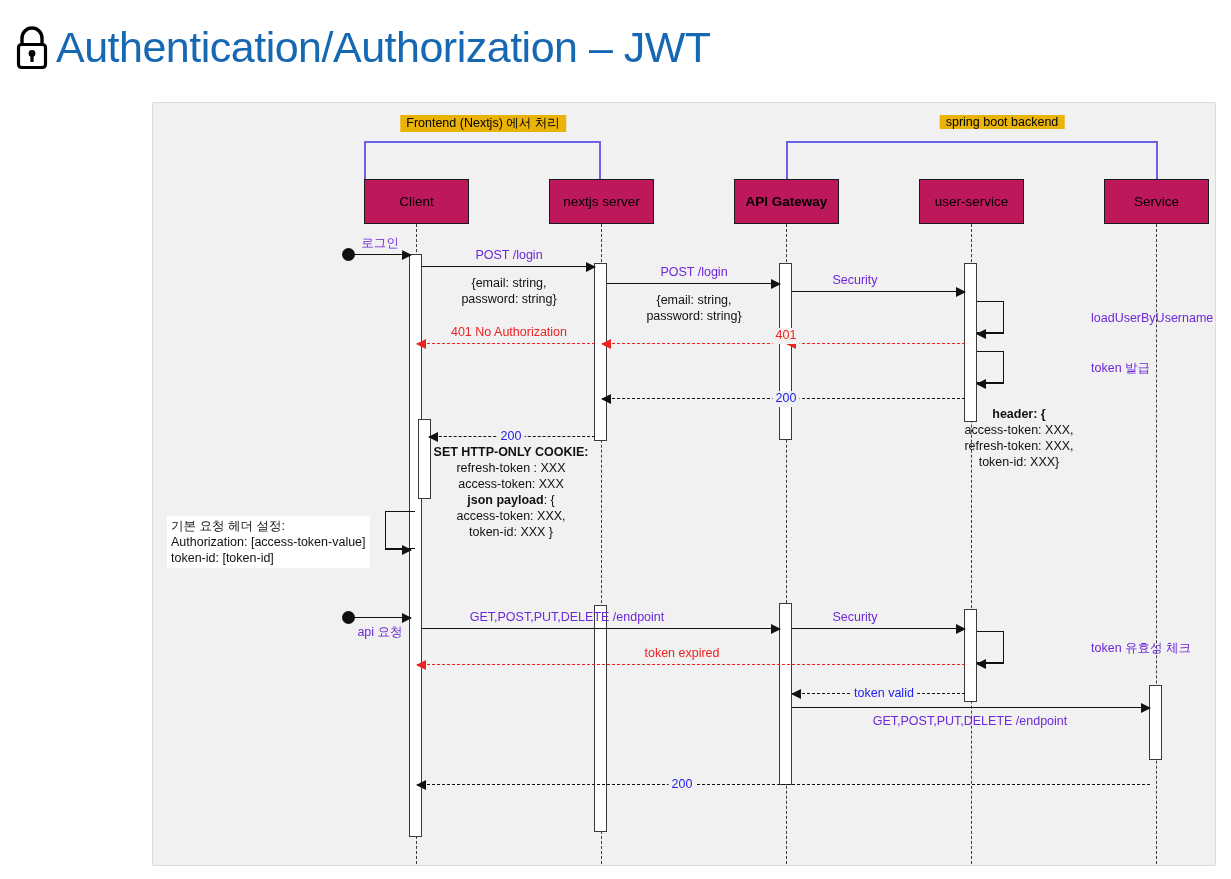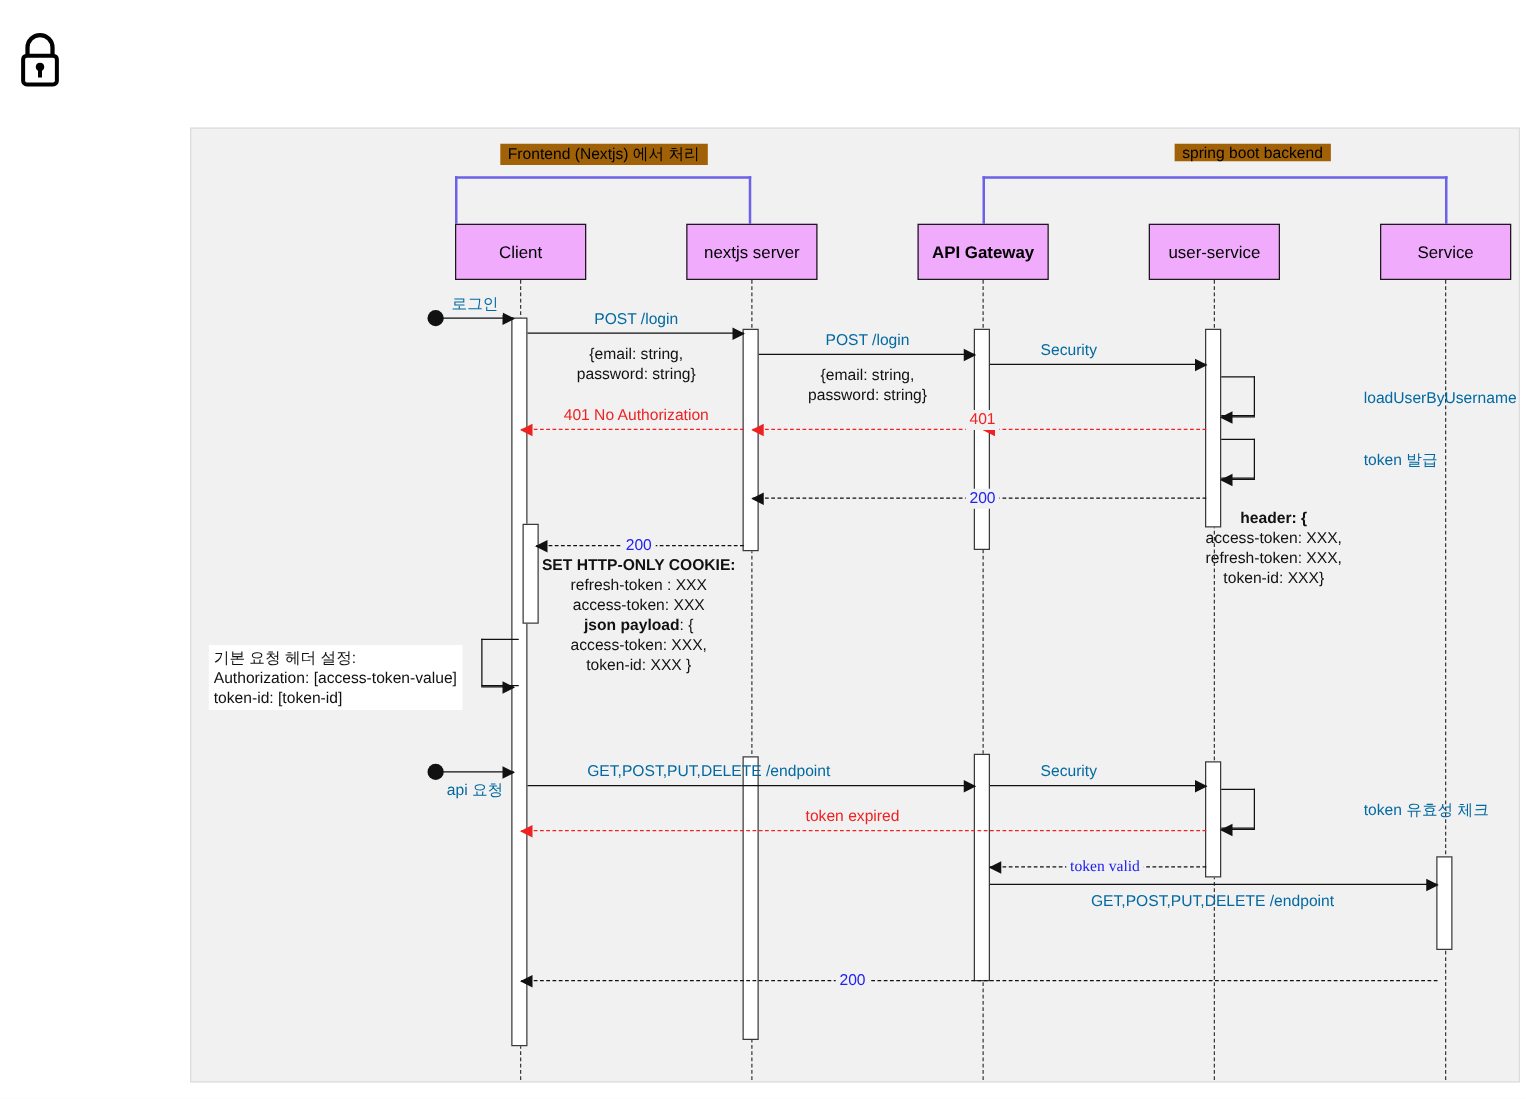--- a/index.html
+++ b/index.html
@@ -20,51 +20,51 @@
     font-size:43px;color:#1668b3;font-weight:400;letter-spacing:-.5px;
     white-space:nowrap;line-height:1;
   }
   
   #diagram{
     position:absolute;left:152px;top:102px;width:1064px;height:764px;
     background:#f1f1f1;border:1px solid #dcdcdc;box-sizing:border-box;
   }
   
   .participant{
-    position:absolute;height:45px;background:#f0abfc;border:1.6px solid #1a1a1a;
+    position:absolute;height:45px;background:#be185d;border:1.6px solid #1a1a1a;
     display:flex;align-items:center;justify-content:center;
     font-size:13.5px;color:#000;box-sizing:border-box;
   }
   
   .lifeline{
     position:absolute;width:0;border-left:1.7px dashed #3b3b3b;
   }
   
   .activation{
     position:absolute;width:13px;background:#ffffff;border:1.4px solid #3a3a3a;
     box-sizing:border-box;
   }
   
   .bracket{position:absolute;border:2px solid #6b62e8;border-bottom:none;box-sizing:border-box;}
   .bracket-label{
-    position:absolute;font-size:12.5px;color:#000;background:#a16207;
+    position:absolute;font-size:12.5px;color:#000;background:#eab308;
     padding:0 6px;white-space:nowrap;transform:translateX(-50%);
   }
   
   .msg{position:absolute;height:0;}
   .msg.solid{border-top:1.6px solid #111;}
   .msg.dashed-black{border-top:1.6px dashed #111;}
   .msg.dashed-red{border-top:1.6px dashed #ee2222;}
   .arrowhead{position:absolute;width:0;height:0;top:-5px;}
   .arrowhead.right{border-top:5px solid transparent;border-bottom:5px solid transparent;border-left:10px solid #111;right:-1px;}
   .arrowhead.left{border-top:5px solid transparent;border-bottom:5px solid transparent;border-right:10px solid #111;left:-1px;}
   .arrowhead.left.red{border-right-color:#ee2222;}
   
   .mlabel{
-    position:absolute;font-size:12.5px;color:#0369a1;white-space:nowrap;
+    position:absolute;font-size:12.5px;color:#6d28d9;white-space:nowrap;
     transform:translateX(-50%);text-align:center;line-height:1.25;
   }
   .mlabel.red{color:#ee2222;}
   .mlabel.blue{color:#2222ee;}
   .mlabel.onlineshade{background:#f1f1f1;padding:0 3px;}
   .note-block{
     position:absolute;font-size:12.5px;color:#111;line-height:1.28;text-align:center;
     white-space:nowrap;transform:translateX(-50%);
   }
   .note-block.left{text-align:left;transform:none;}
@@ -80,20 +80,21 @@
 </head>
 <body>
 
 <div id="title-bar">
   <svg id="lock-icon" viewBox="0 0 40 48">
     <path d="M10 21 V14 a10 10 0 0 1 20 0 V21" fill="none" stroke="#000" stroke-width="3.4"></path>
     <rect x="6.5" y="20.5" width="27" height="23" rx="3" fill="#fff" stroke="#000" stroke-width="3.2"></rect>
     <circle cx="20" cy="29.5" r="3.4" fill="#000"></circle>
     <rect x="18.4" y="30" width="3.2" height="8" fill="#000"></rect>
   </svg>
+  <div id="title-text">Authentication/Authorization – JWT</div>
 </div>
 
 <div id="diagram">
 
   <div class="bracket" style="left:211px;top:38px;width:237px;height:38px;"></div>
   <div class="bracket-label" style="left:330px;top:12px;">Frontend (Nextjs) 에서 처리</div>
 
   <div class="bracket" style="left:633px;top:38px;width:372px;height:38px;"></div>
   <div class="bracket-label" style="left:849px;top:12px;">spring boot backend</div>
 
@@ -251,21 +252,21 @@
   <div class="mlabel" style="left:938px;top:538px;transform:none;">token 유효성 체크</div>
 
   <div class="msg dashed-red" style="left:264px;top:561px;width:548px;">
     <span class="arrowhead left red"></span>
   </div>
   <div class="mlabel red onlineshade" style="left:529px;top:543px;">token expired</div>
 
   <div class="msg dashed-black" style="left:639px;top:590px;width:173px;">
     <span class="arrowhead left"></span>
   </div>
-  <div class="mlabel blue onlineshade" style="left:731px;top:583px;font-family:Liberation Serif, serif;">token valid</div>
+  <div class="mlabel blue onlineshade" style="left:731px;top:583px;">token valid</div>
 
   <div class="msg solid" style="left:639px;top:604px;width:358px;">
     <span class="arrowhead right"></span>
   </div>
   <div class="mlabel" style="left:817px;top:611px;">GET,POST,PUT,DELETE /endpoint</div>
 
   <div class="msg dashed-black" style="left:264px;top:681px;width:733px;">
     <span class="arrowhead left"></span>
   </div>
   <div class="mlabel blue onlineshade" style="left:529px;top:674px;">200</div>

